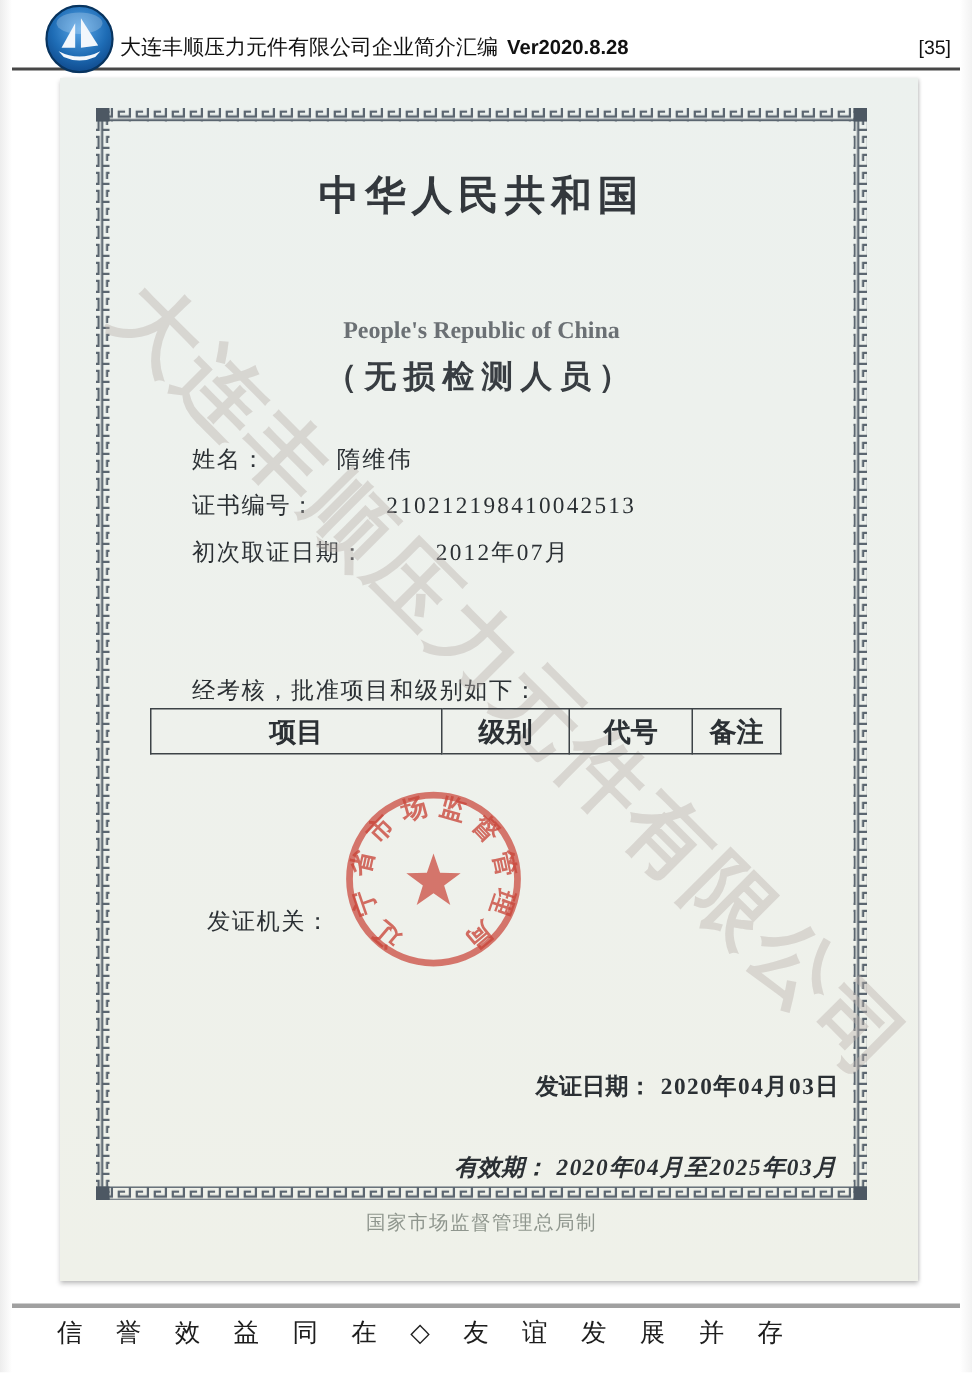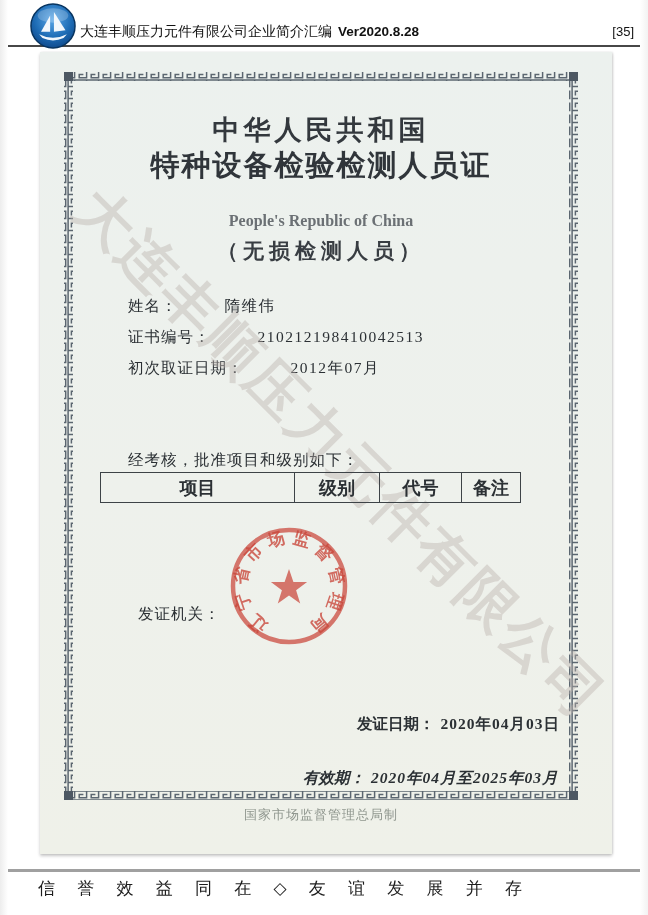--- a/index.html
+++ b/index.html
@@ -112,21 +112,20 @@
       <rect x="529" y="20" width="9" height="728" fill="url(#mv)"></rect>
       <rect x="24" y="20" width="9" height="9" fill="#4d5863"></rect>
       <rect x="529" y="20" width="9" height="9" fill="#4d5863"></rect>
       <rect x="24" y="739" width="9" height="9" fill="#4d5863"></rect>
       <rect x="529" y="739" width="9" height="9" fill="#4d5863"></rect>
     </svg>
 
     <div class="wm">大连丰顺压力元件有限公司</div>
 
     <div class="c-title1">中华人民共和国</div>
-    <div class="c-title2">特种设备检验检测人员证</div>
     <div class="c-en c-en2">People's Republic of China</div>
     <div class="c-sub">（无损检测人员）</div>
 
     <div class="c-field c-f0"><span>姓名：</span><span class="val">隋维伟</span></div>
     <div class="c-field c-f1"><span>证书编号：</span><span class="val">210212198410042513</span></div>
     <div class="c-field c-f2"><span>初次取证日期：</span><span class="val">2012年07月</span></div>
 
     <div class="c-intro">经考核，批准项目和级别如下：</div>
 
     <table class="approval">

